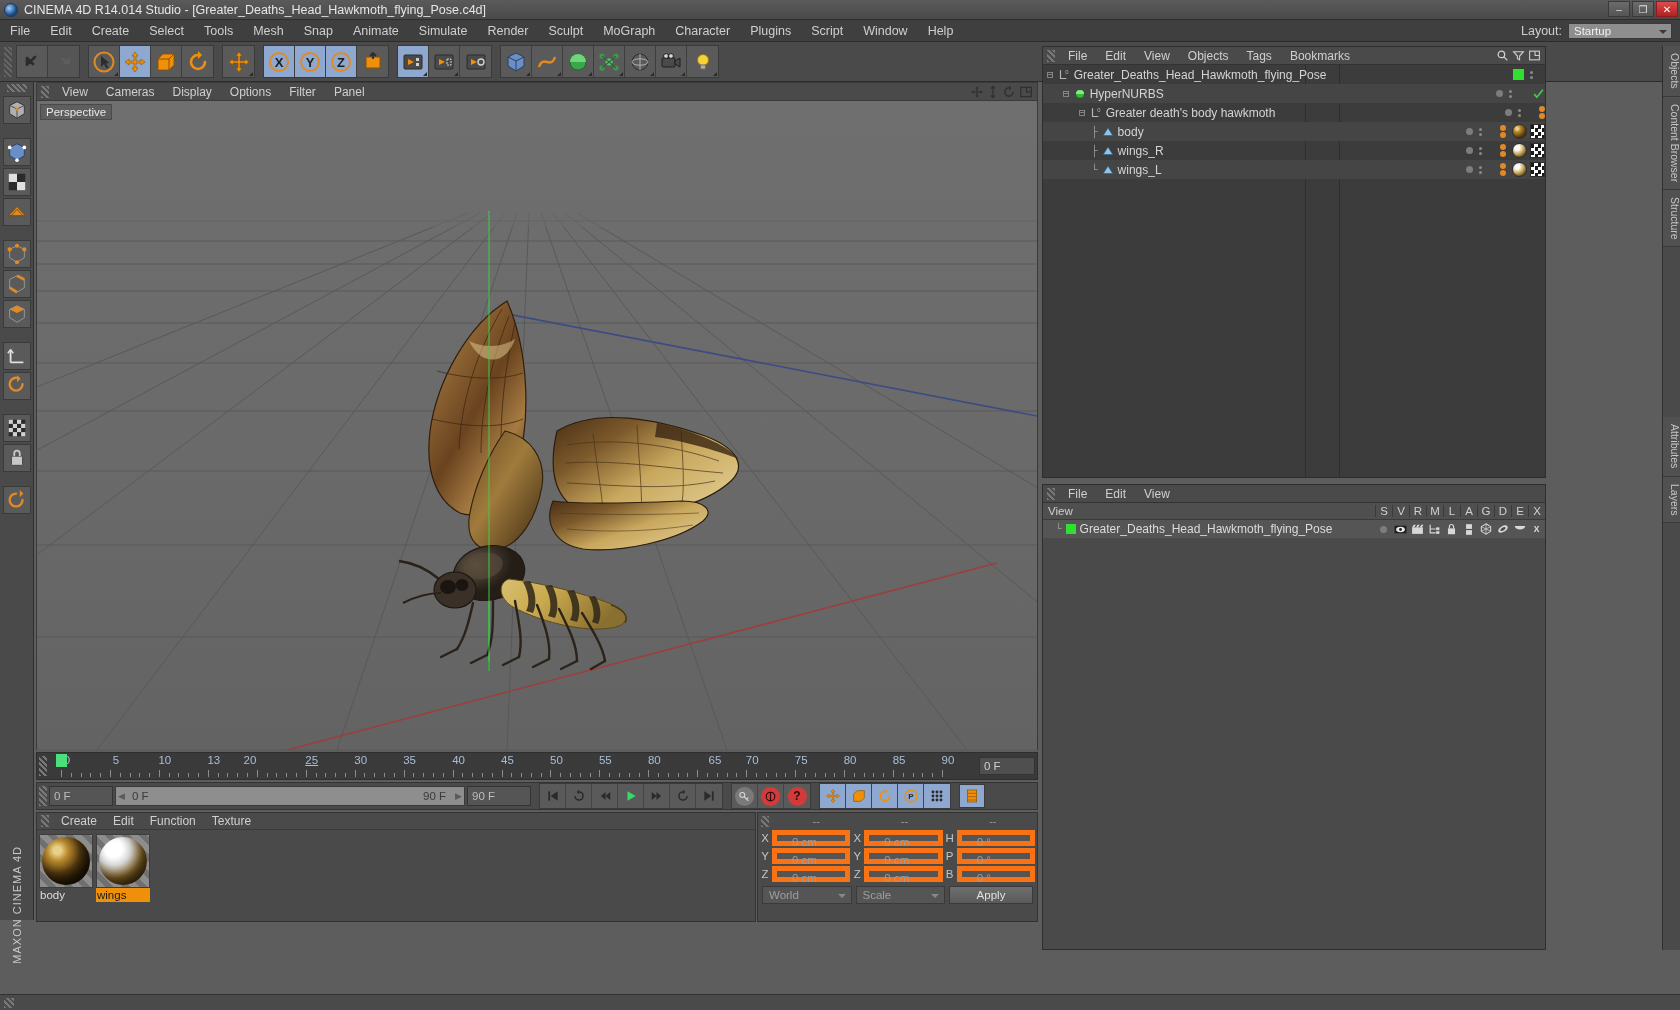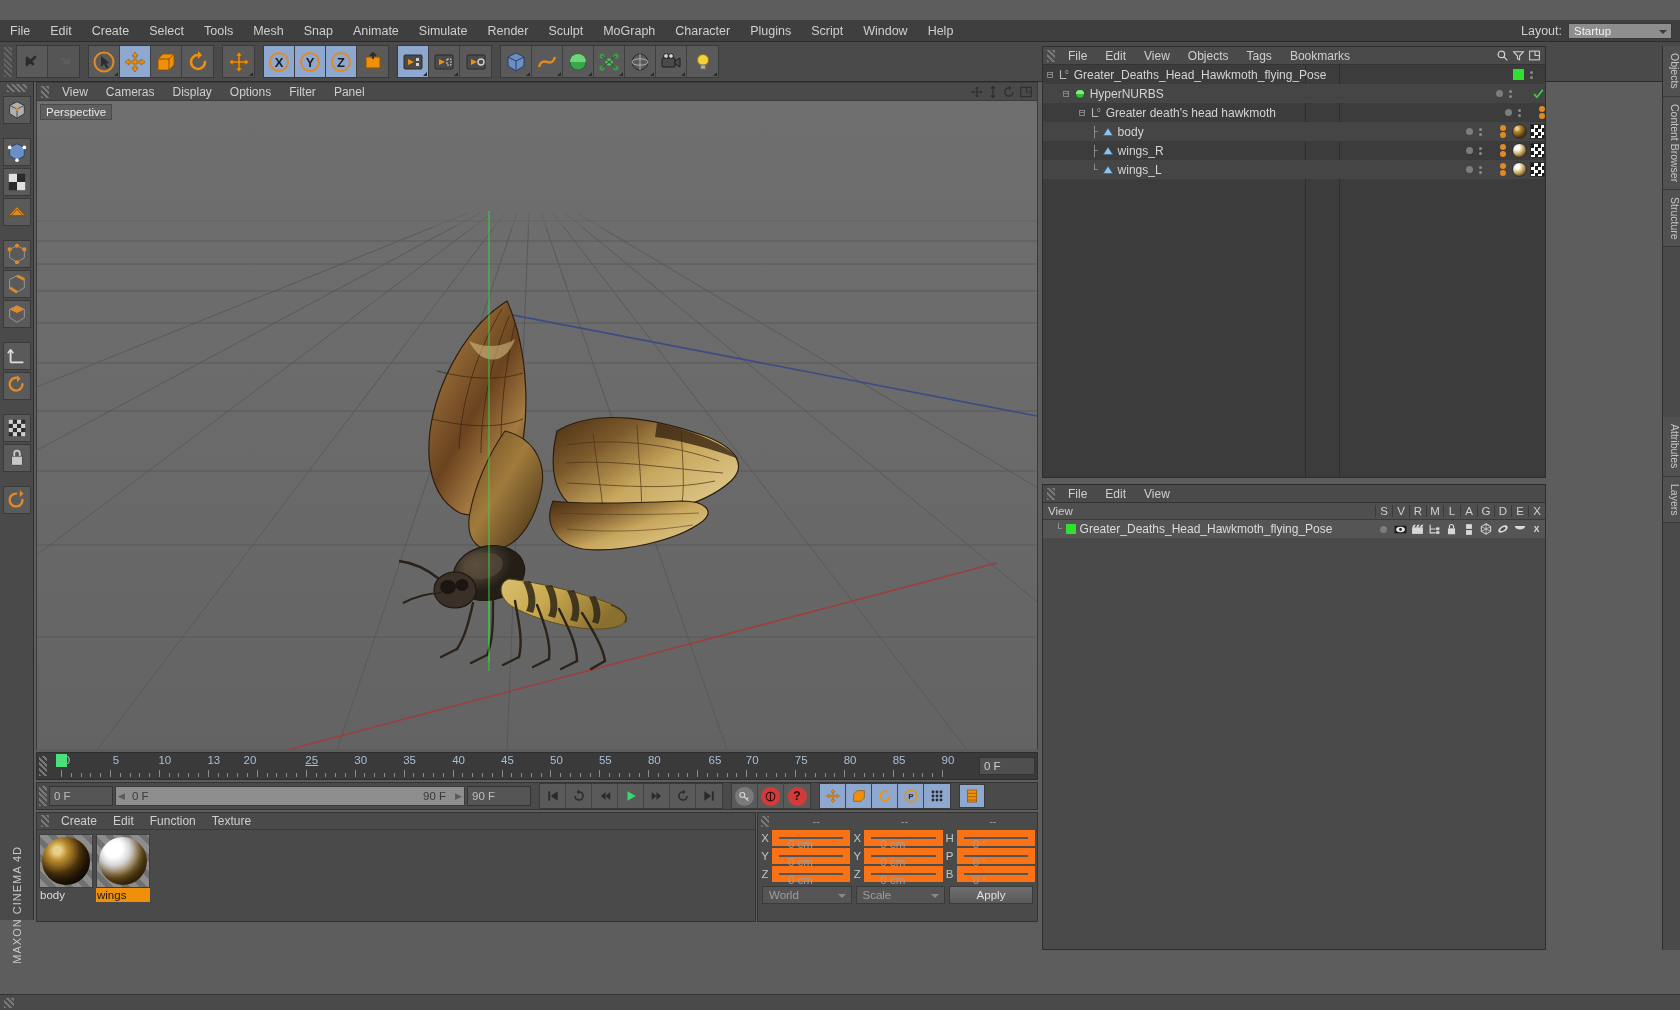--- a/index.html
+++ b/index.html
@@ -171,22 +171,22 @@
     position: absolute; left: 757px; top: 812px; width: 281px; height: 110px;
     background: #4a4a4a; border: 1px solid #333; padding: 0;
   }
   .co-head { height: 16px; display:flex; align-items:center; font-size: 11px; color:#9a9a9a;}
   .co-grip { width:8px;height:11px;margin:0 3px;
      background: repeating-linear-gradient(45deg,#777 0 2px, transparent 2px 4px);}
   .co-dash { flex: 1; text-align: center; }
   .co-row { display: flex; align-items: center; height: 18px; gap: 2px; padding: 0 2px; }
   .co-lbl { width: 10px; font-size: 11.5px; color: #c4c4c4; text-align: center; }
   .co-inp {
-    flex: 1; height: 16px; background: #555; border: 7px solid #f97316; color: #9e9e9e;
-    font-size: 11.5px; line-height: 14px; padding-left: 9px; position: relative;
+    flex: 1; height: 16px; background: #555; border: 5px solid #f97316; color: #9e9e9e;
+    font-size: 11.5px; line-height: 14px; padding-left: 15px; position: relative;
   }
   .co-foot { display: flex; align-items: center; gap: 4px; padding: 3px 4px; }
   .co-sel {
     flex: 1; height: 18px; background: #555; border: 1px solid #3a3a3a; color: #9e9e9e;
     font-size: 11.5px; line-height: 16px; padding-left: 6px; position: relative;
   }
   .co-sel::after { content:''; position:absolute; right:5px; top:7px;
      border-left:4px solid transparent;border-right:4px solid transparent;border-top:4px solid #888;}
   .co-apply {
     width: 84px; height: 18px; background: linear-gradient(#6e6e6e,#5a5a5a);
@@ -281,20 +281,29 @@
   .sb-grip { width: 10px; height: 10px; margin: 3px 0 0 4px;
      background: repeating-linear-gradient(45deg,#777 0 2px, transparent 2px 4px);}
 
   svg { display: block; }
 </style>
 </head>
 <body>
 
 <div class="app">
 
+  <div class="titlebar">
+    <div class="tb-logo"></div>
+    <div class="tb-title">CINEMA 4D R14.014 Studio - [Greater_Deaths_Head_Hawkmoth_flying_Pose.c4d]</div>
+    <div class="tb-btns">
+      <div class="tb-btn">–</div>
+      <div class="tb-btn">❐</div>
+      <div class="tb-btn close">✕</div>
+    </div>
+  </div>
 
   <div class="menubar">
     <div class="menu-item">File</div>
     <div class="menu-item">Edit</div>
     <div class="menu-item">Create</div>
     <div class="menu-item">Select</div>
     <div class="menu-item">Tools</div>
     <div class="menu-item">Mesh</div>
     <div class="menu-item">Snap</div>
     <div class="menu-item">Animate</div>
@@ -1139,21 +1148,21 @@
         </div>
       </div>
 
       <div class="om-row">
         <div class="om-name" style="padding-left:36px;">
           <span class="om-tree">⊟</span>
           <svg width="14" height="14" viewBox="0 0 24 24" style="margin:0 3px;">
               <path d="M6 4 L6 18 L16 18" stroke="#b8b8b8" stroke-width="2" fill="none"></path>
               <text x="14" y="10" font-size="10" fill="#b8b8b8" font-family="Liberation Sans, sans-serif">0</text>
             </svg>
-          <span>Greater death's head hawkmoth</span>
+          <span>Greater death's body hawkmoth</span>
         </div>
         <div class="om-dots">
           <span class="om-dot"></span>
           <span class="om-dot2">
               <i></i>
               <i></i>
             </span>
         </div>
         <div class="om-dotsorange">
             <i></i>

